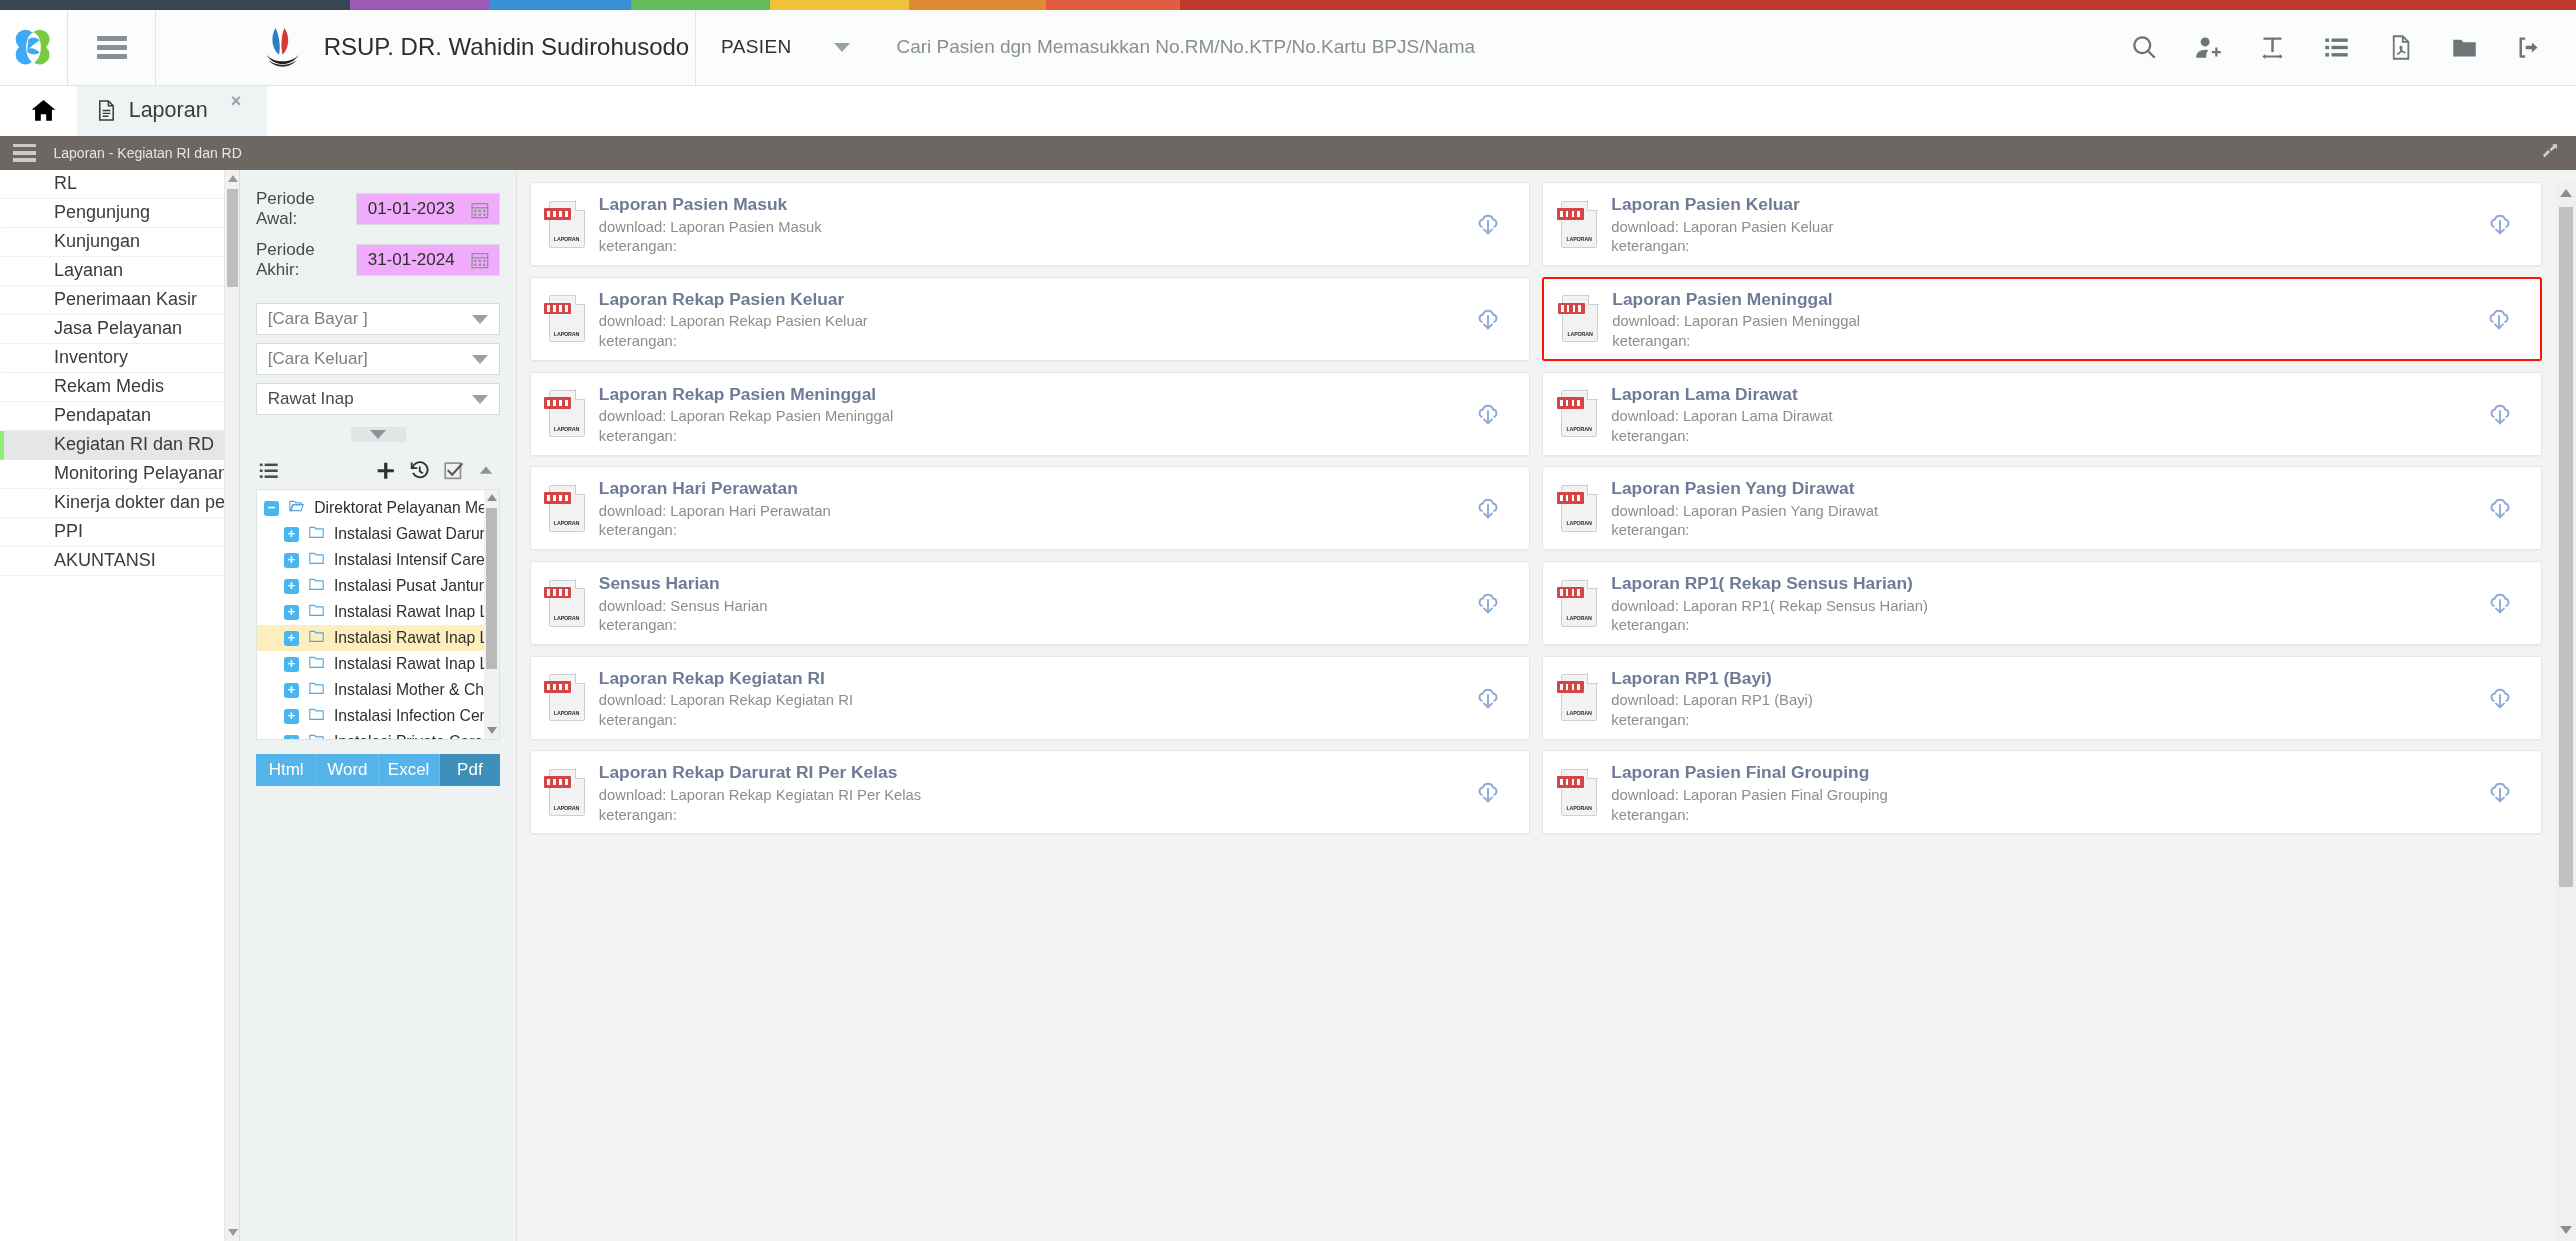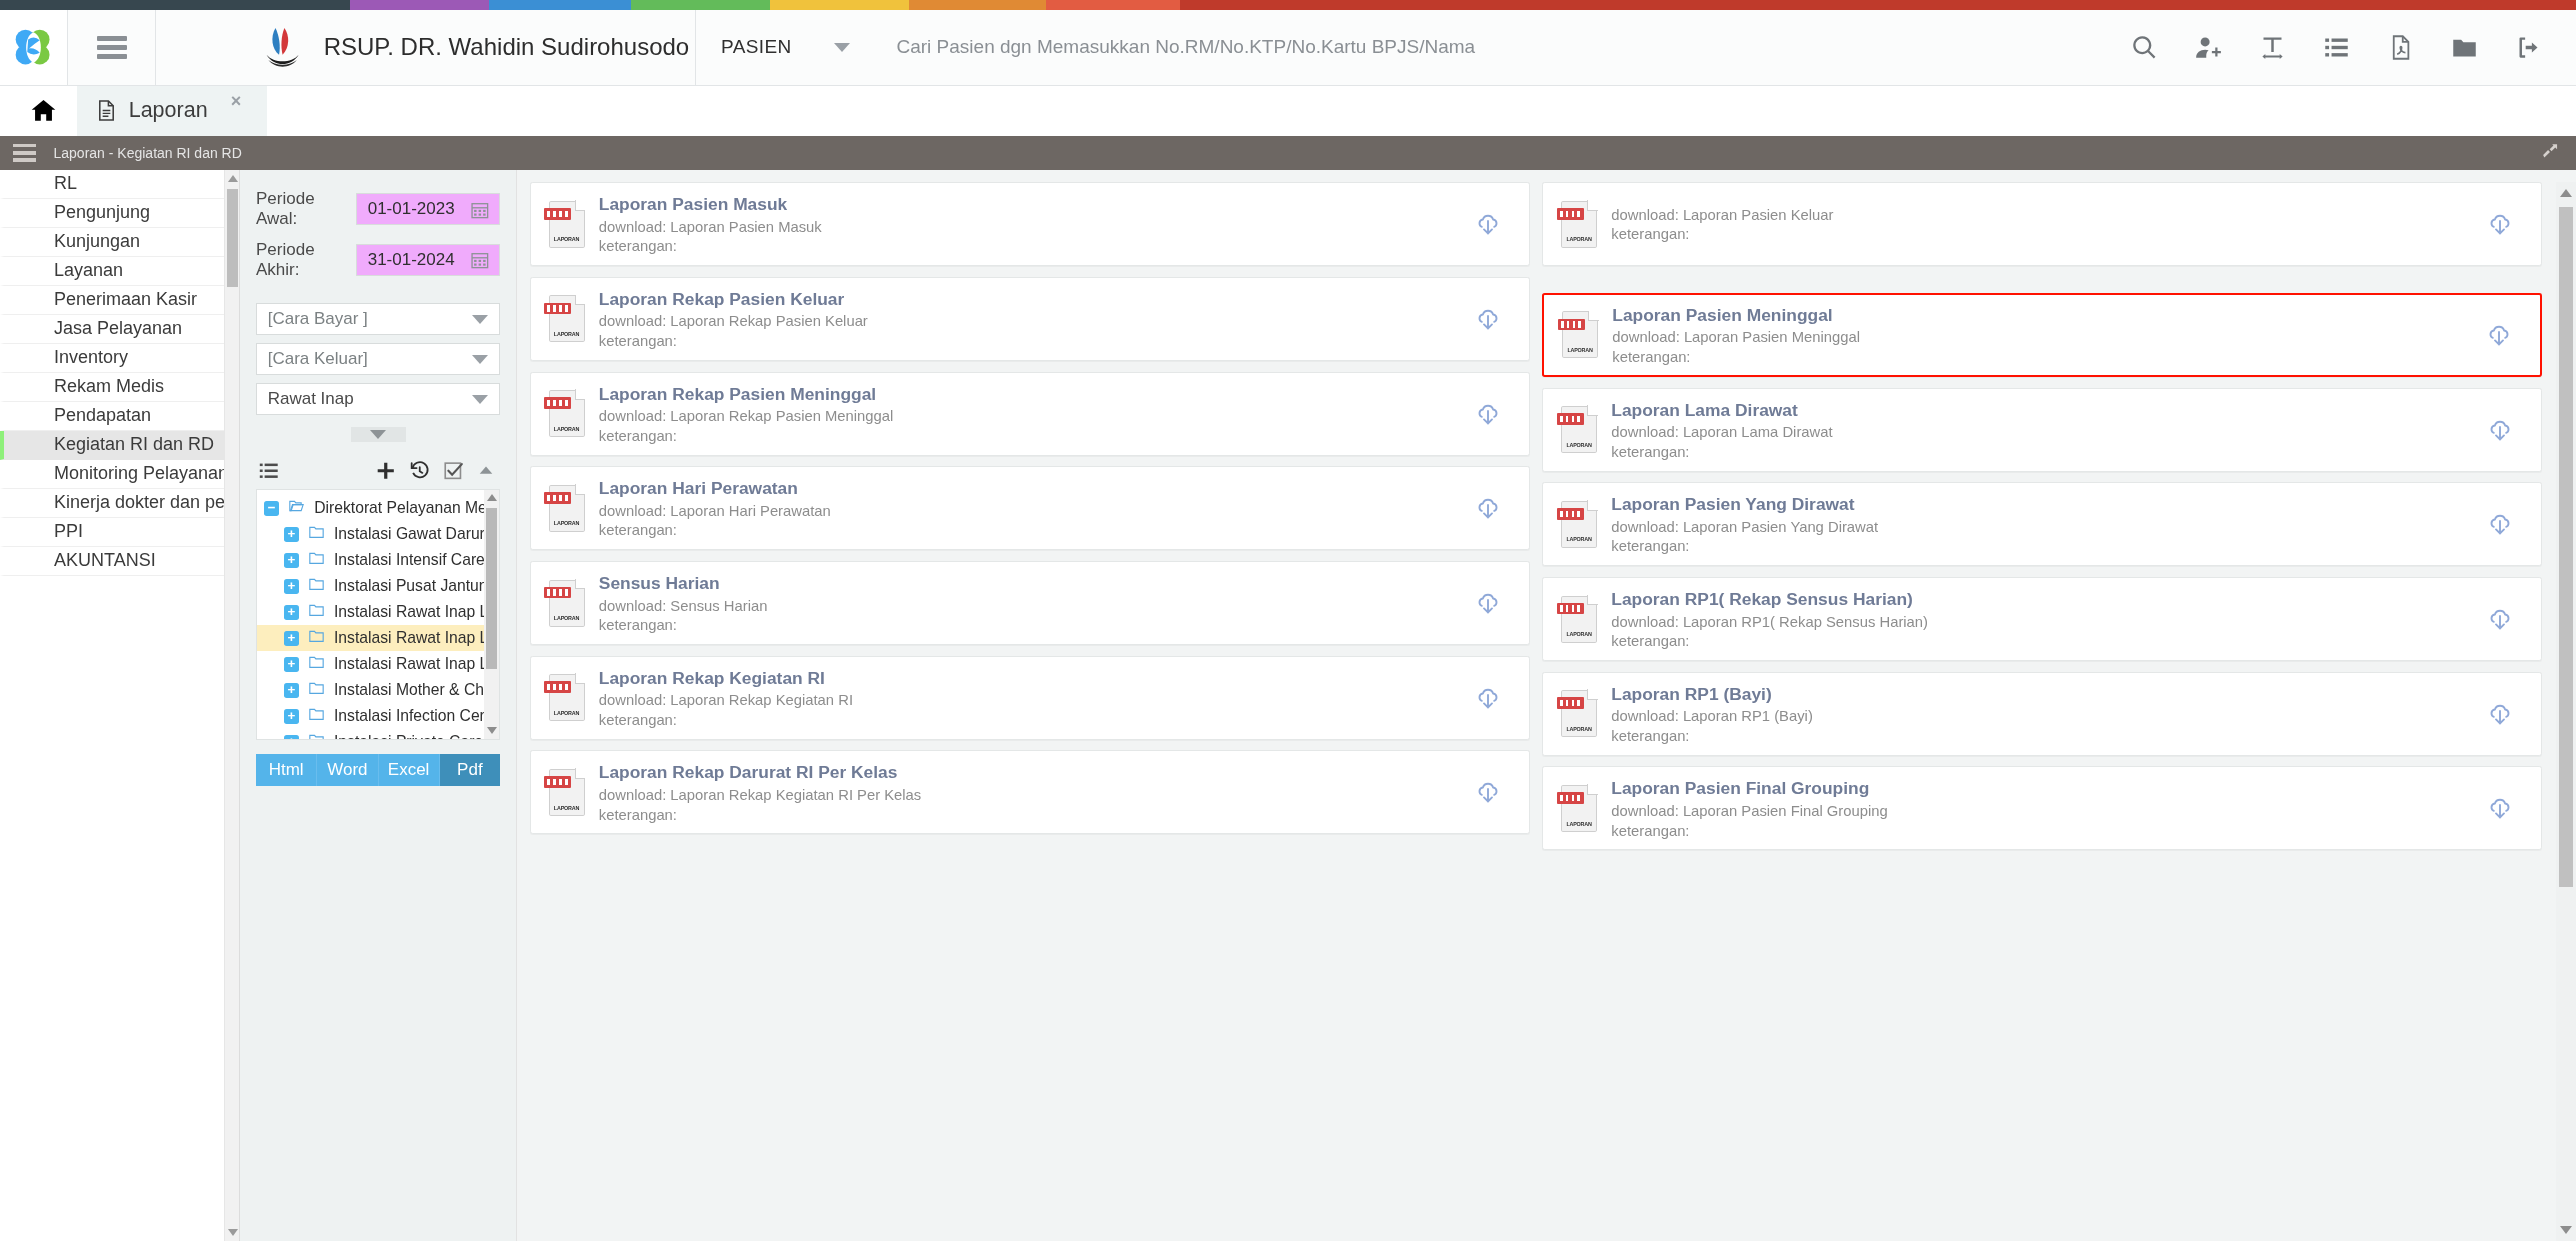--- a/index.html
+++ b/index.html
@@ -182,21 +182,21 @@
   #reports-area {
     flex: 1; background: #f2f4f4; display: flex; padding: 12.5px 0 0 0; overflow: hidden;
   }
   #reports-cols { flex: 1; display: flex; gap: 12.5px; padding: 0 10.7px 0 12.5px; }
   .rep-col { flex: 1; display: flex; flex-direction: column; gap: 10.7px; }
   .rep-card {
     background: #fff; border: 0.9px solid #e4e7e7; border-radius: 2.7px;
     height: 84px; display: flex; align-items: center; padding: 0 23px 0 18px;
     position: relative; cursor: pointer; box-shadow: 0 0.9px 0.9px rgba(0,0,0,.04);
   }
-  .rep-card.highlight { border: 2.7px solid #ff1100; margin-top: 16px; }
+  .rep-card.highlight { border: 2.7px solid #ff1100; }
   .doc-icon { width: 36px; height: 47px; position: relative; flex: 0 0 36px; margin-right: 14.3px; }
   .doc-icon .page {
     position: absolute; inset: 0; background: #f2f2f2; border: 0.9px solid #cfcfcf;
     border-radius: 1.8px;
   }
   .doc-icon .fold {
     position: absolute; right: -0.9px; top: -0.9px; width: 10.7px; height: 10.7px;
     background: #ffffff; border-left: 0.9px solid #cfcfcf; border-bottom: 0.9px solid #cfcfcf;
   }
   .doc-icon .redbar {
@@ -801,20 +801,21 @@
               <span class="fold"></span>
               <span class="redbar">
                 <i></i>
                 <i></i>
                 <i></i>
                 <i></i>
               </span>
               <span class="lap">LAPORAN</span>
             </div>
             <div class="rep-text">
+              <div class="rep-title">Laporan Pasien Keluar</div>
               <div class="rep-dl">download: Laporan Pasien Keluar</div>
               <div class="rep-ket">keterangan:</div>
             </div>
             <div class="dl-icon">
               <svg width="30" height="30" viewBox="0 0 24 24" fill="none" stroke="#8fa8d8" stroke-width="1.5">
                 <path d="M7.6 14.5a3.1 3.1 0 0 1 .3-6.1 4.3 4.3 0 0 1 8.2 0 3.1 3.1 0 0 1 .3 6.1"></path>
                 <path d="M12 9.5v10M8.8 16.3L12 19.6l3.2-3.3" stroke-linecap="round"></path>
               </svg>
             </div>
           </div>

